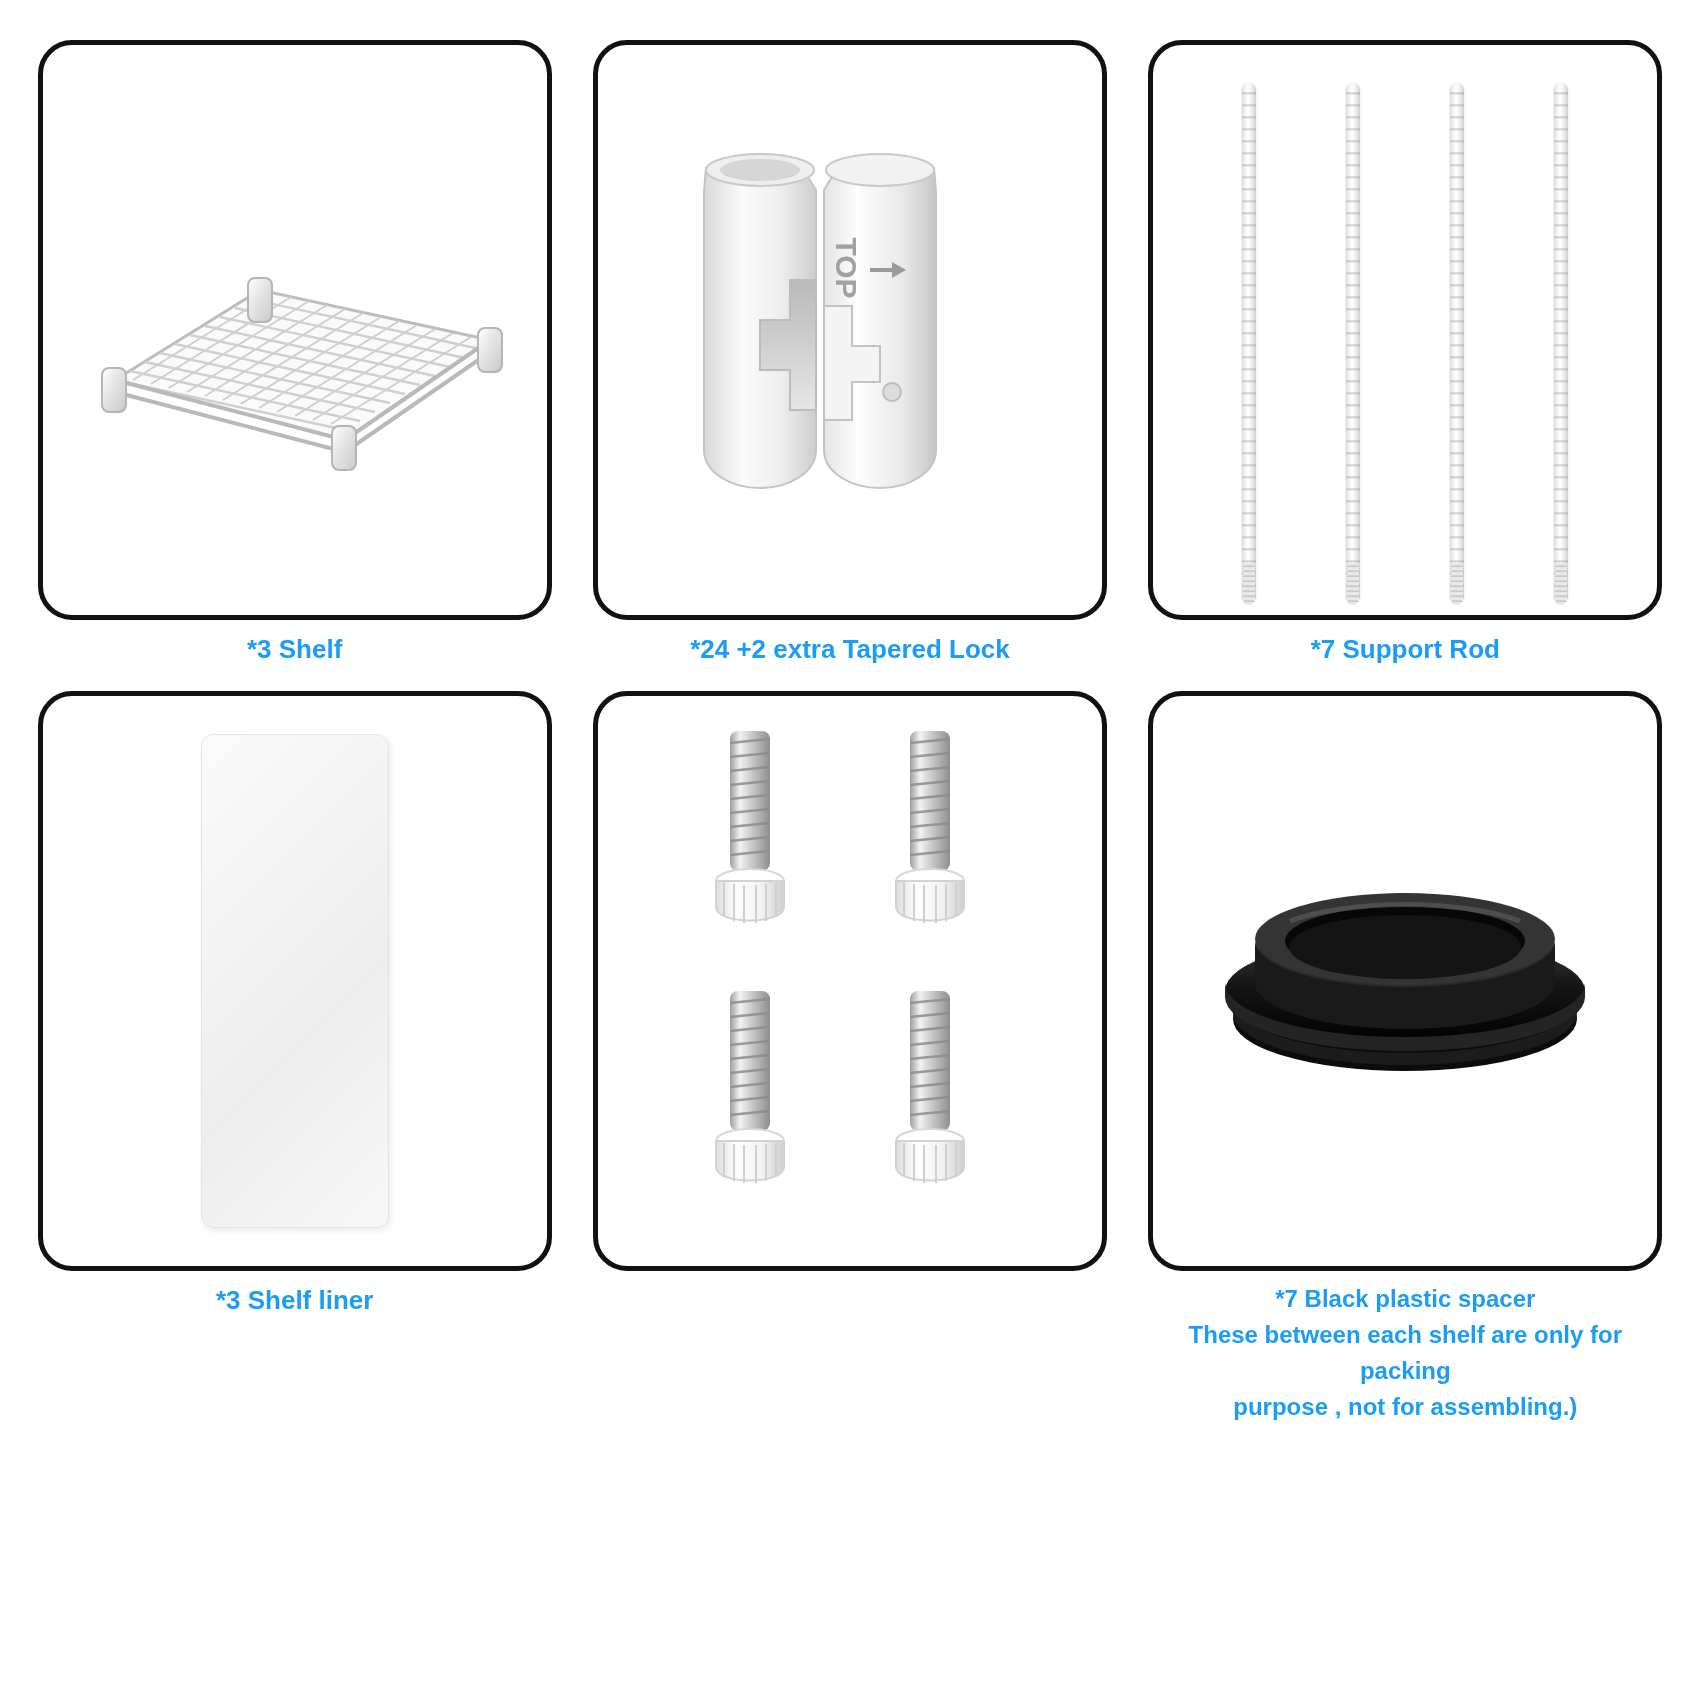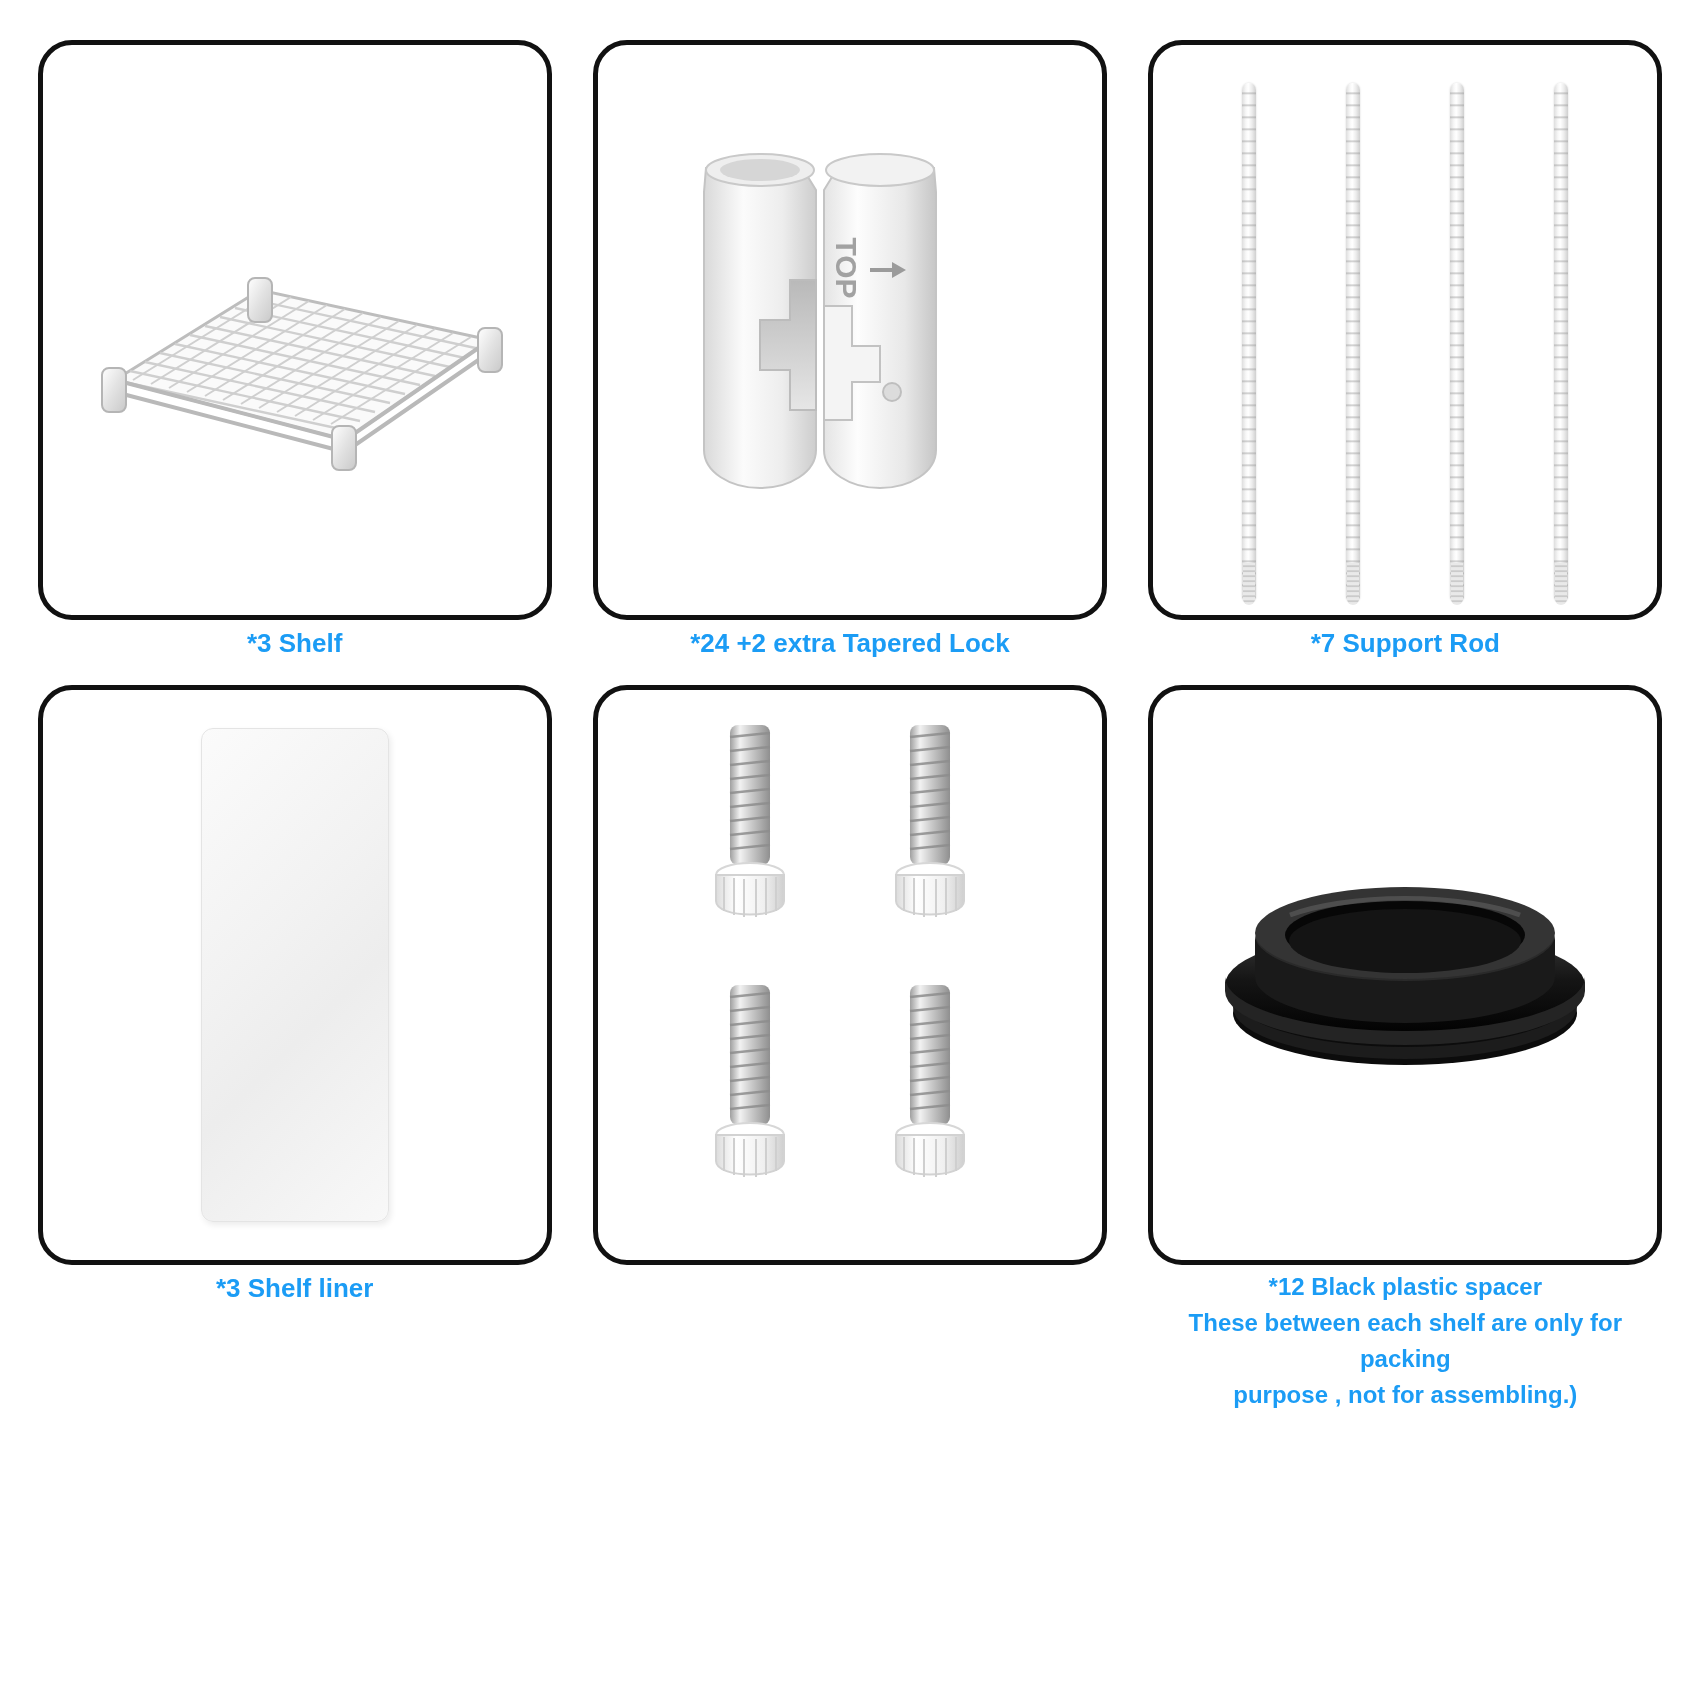--- a/index.html
+++ b/index.html
@@ -36,21 +36,21 @@
     width: 514px;
     height: 580px;
     border: 5px solid #111111;
     border-radius: 34px;
     box-sizing: border-box;
     position: relative;
     background: #ffffff;
     overflow: hidden;
   }
   .caption {
-    margin-top: 4px;
+    margin-top: 10px;
     text-align: center;
     color: #1b9cf5;
     font-size: 26px;
     font-weight: bold;
     line-height: 1.5;
     width: 520px;
   }
   .caption .line {
     display: block;
   }
@@ -359,20 +359,20 @@
             <ellipse cx="215" cy="88" rx="150" ry="46" fill="#343434"></ellipse>
 
             <ellipse cx="215" cy="90" rx="120" ry="35" fill="#070707"></ellipse>
             <ellipse cx="215" cy="96" rx="116" ry="32" fill="#141414"></ellipse>
 
             <path d="M100,70 A150,46 0 0 1 330,70" fill="none" stroke="#5a5a5a" stroke-width="5" opacity="0.7"></path>
           </svg>
         </div>
       </div>
       <div class="caption small">
-        <span class="line">*12 Black plastic spacer</span>
+        <span class="line">*7 Black plastic spacer</span>
         <span class="line">These between each shelf are only for packing</span>
         <span class="line">purpose , not for assembling.)</span>
       </div>
     </div>
 
   </div>
 </div>
 
 </body></html>

